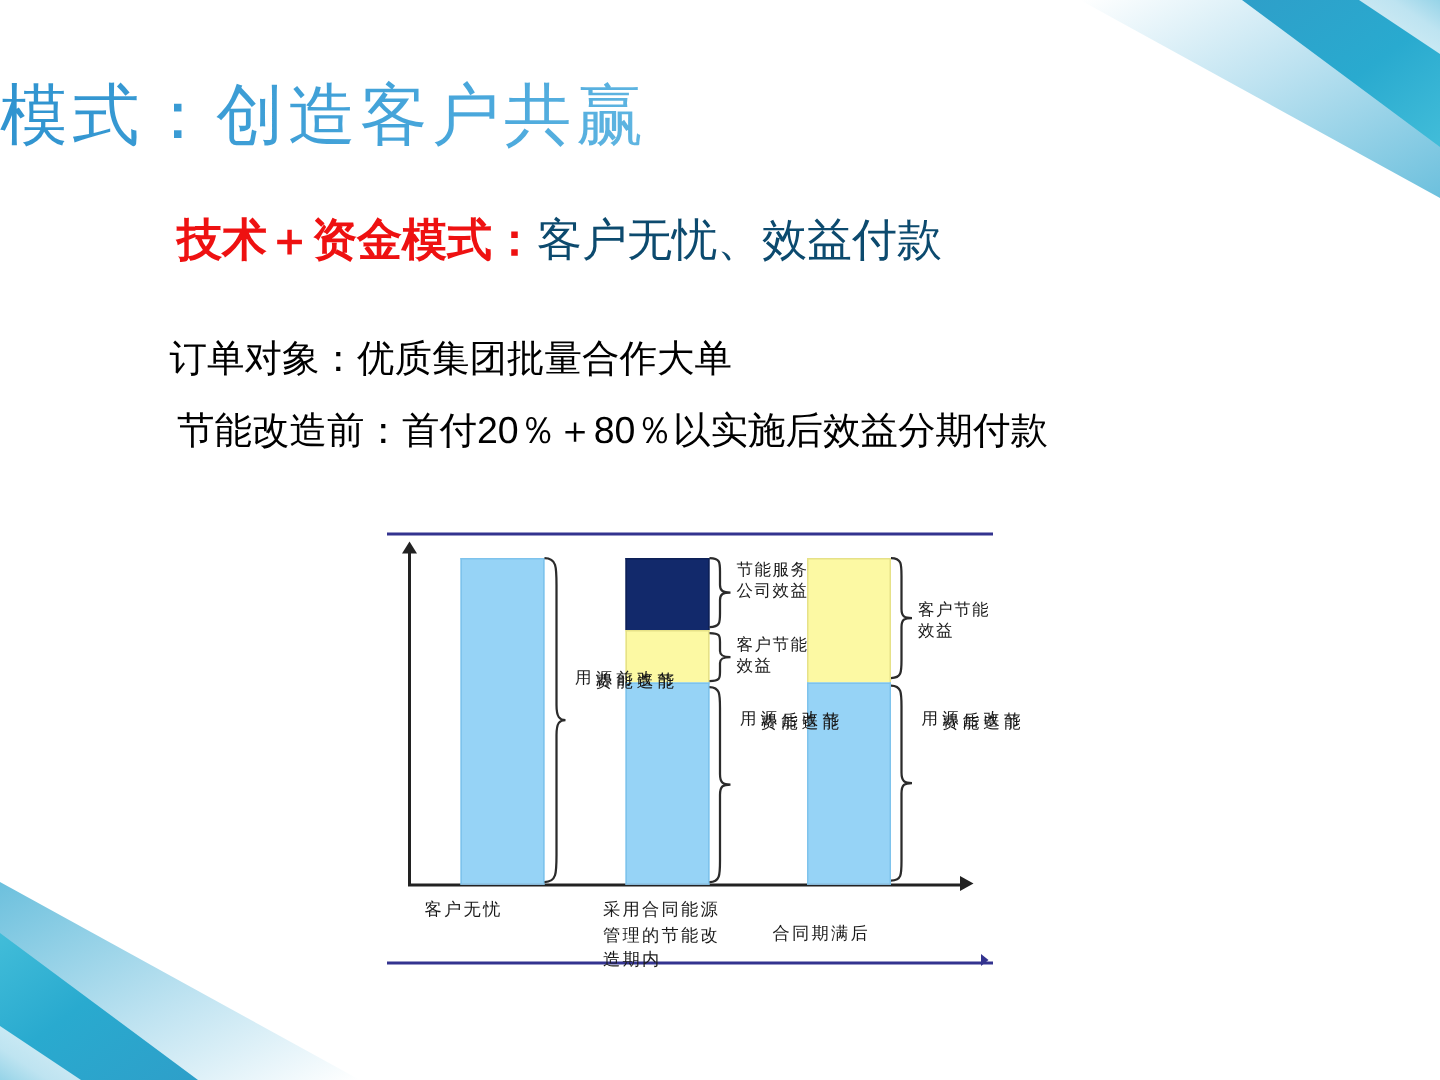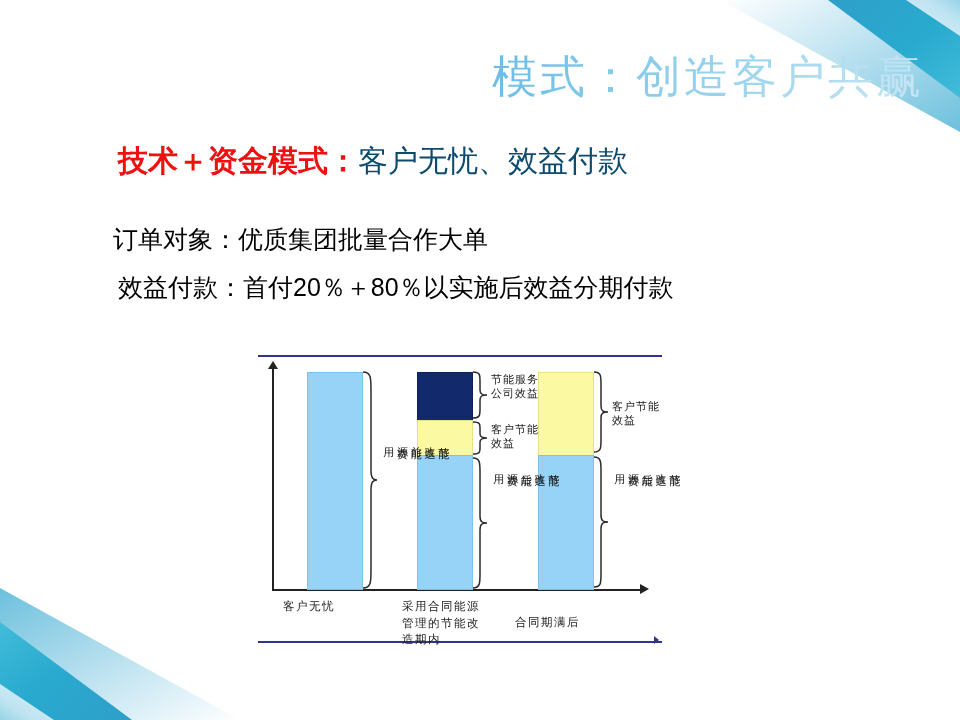--- a/index.html
+++ b/index.html
@@ -32,21 +32,21 @@
     width: 260px;
     height: 150px;
   }
 
   
   .slide-title {
     position: absolute;
     top: 52px;
     left: 0;
     width: 924px;
-    text-align: right;
+    text-align: left;
     font-size: 45px;
     letter-spacing: 3px;
     font-family: "DejaVu Serif", "Liberation Serif", serif;
     font-weight: 400;
     background: linear-gradient(100deg, #2f93cf 0%, #4aa8dc 35%, #7cc6e8 62%, #a8d9ee 85%, #c8e7f5 100%);
     -webkit-background-clip: text;
     background-clip: text;
     color: transparent;
     -webkit-text-fill-color: transparent;
     white-space: nowrap;
@@ -266,21 +266,21 @@
 <div class="slide-title">模式：创造客户共赢</div>
 
 <div class="headline">
   <span class="hl-red">技术＋资金模式：</span><span class="hl-black">客户无忧、效益付款</span>
 </div>
 
 <div class="bullet" id="bullet-1">
   <span class="b-label">订单对象</span><span class="b-label">：</span><span class="b-value">优质集团批量合作大单</span>
 </div>
 <div class="bullet" id="bullet-2">
-  <span class="b-label">效益付款</span><span class="b-label">：</span><span class="b-value">首付20％＋80％以实施后效益分期付款</span>
+  <span class="b-label">节能改造前</span><span class="b-label">：</span><span class="b-value">首付20％＋80％以实施后效益分期付款</span>
 </div>
 
 <div id="chart">
 
   <div class="chart-rule" id="rule-top"></div>
   <div class="chart-rule" id="rule-bottom"></div>
   <div id="rule-bottom-arrow"></div>
 
   <div class="axis-y-arrow"></div>
   <div class="axis-y"></div>

